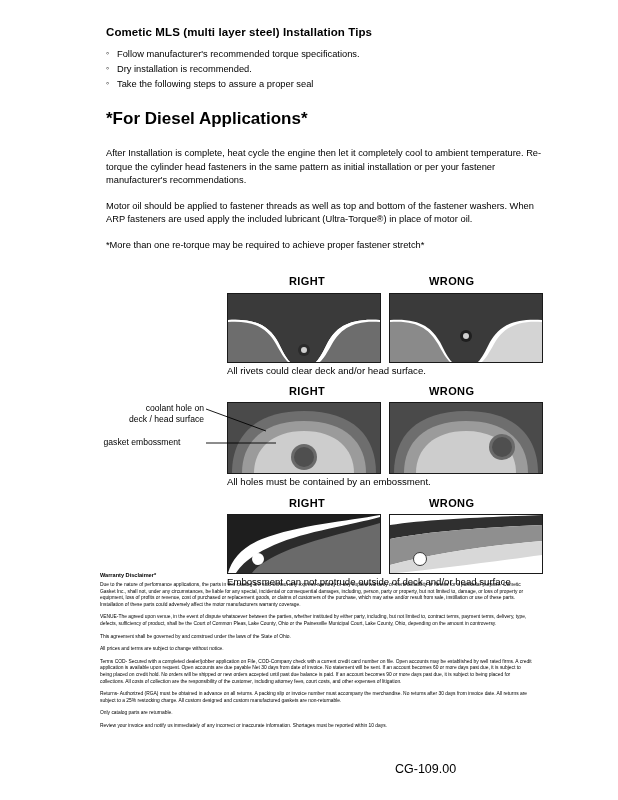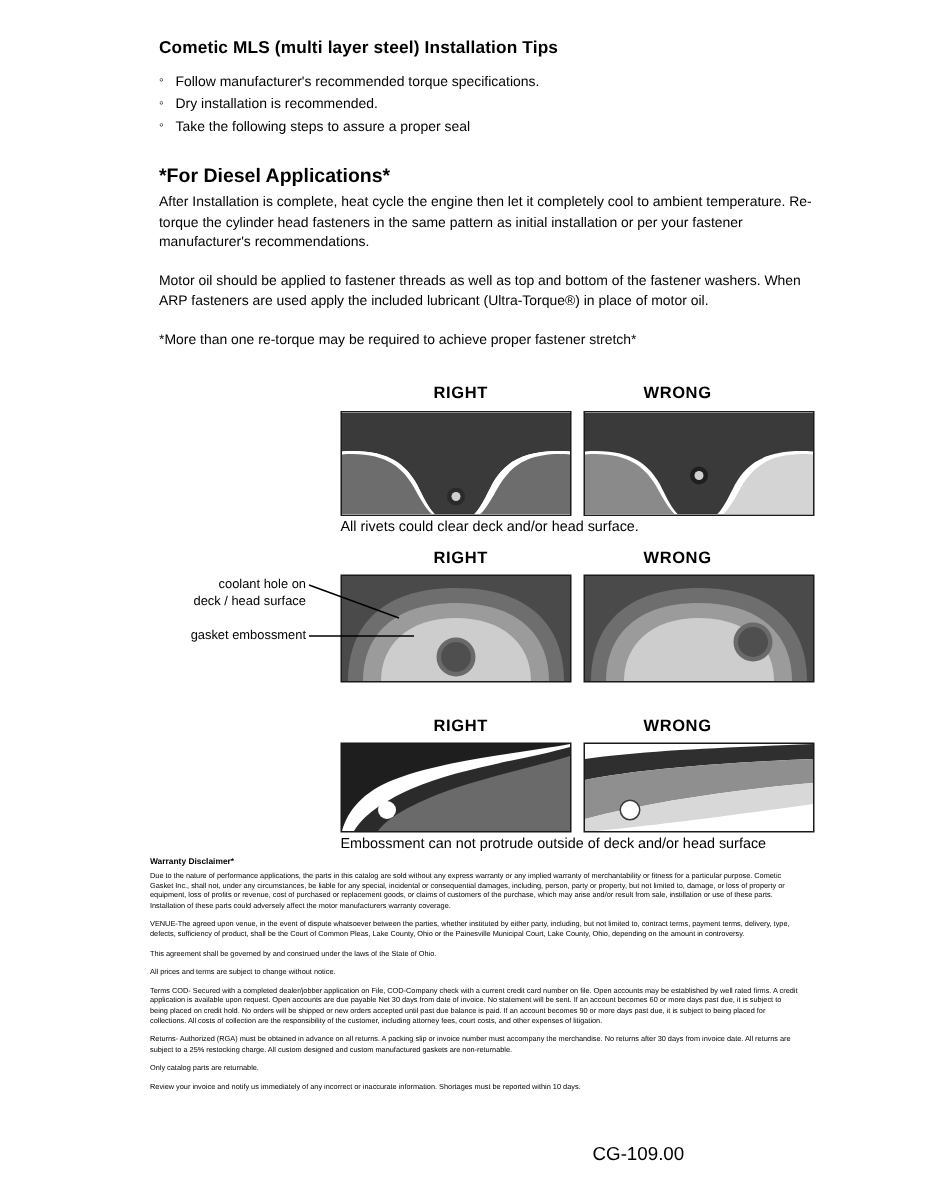--- a/index.html
+++ b/index.html
@@ -59,23 +59,23 @@
     padding-left: 12px;
   }
   .subbullets > li:before {
     content: "\2022";
     position: absolute;
     left: 2px;
     top: -1px;
     font-size: 8px;
   }
   h2.diesel {
-    font-size: 13px;
-    font-weight: bold;
-    margin: 18px 0 4px 62px;
+    font-size: 17px;
+    font-weight: bold;
+    margin: 18px 0 18px 62px;
   }
   p.para {
     font-size: 9.3px;
     line-height: 13.6px;
     margin: 0 0 12px 62px;
     max-width: 440px;
   }
   p.para.last {
     margin-bottom: 0;
   }
@@ -214,29 +214,30 @@
         <path d="M26,70 C26,46 44,28 76,28 C108,28 126,46 126,70 Z" fill="#cdcdcd"></path>
         <circle cx="112" cy="44" r="13" fill="#6a6a6a"></circle>
         <circle cx="112" cy="44" r="10" fill="#4f4f4f"></circle>
       </svg>
     </div>
 
     <div class="leader-lbl" style="left:36px; top:128px; width:124px;">
       <span>coolant hole on</span><br>
       <span>deck / head surface</span>
     </div>
-    <div class="leader-lbl" style="left:36px; top:162px; width:124px;">
+    <div class="leader-lbl" style="left:36px; top:162px; width:124px;text-align:center;">
       <span>gasket embossment</span>
     </div>
 
     <svg style="position:absolute; left:150px; top:124px;" width="110" height="70">
       <line x1="12" y1="10" x2="72" y2="32" stroke="#000" stroke-width="0.9"></line>
       <line x1="12" y1="44" x2="82" y2="44" stroke="#000" stroke-width="0.9"></line>
     </svg>
 
+    <div class="caption" style="left:183px; top:201px; width:340px;">All holes must be contained by an embossment.</div>
 
     <div class="lbl" style="left:245px; top:222px;">RIGHT</div>
     <div class="lbl" style="left:385px; top:222px;">WRONG</div>
 
     <div class="panel" style="left:183px; top:239px; width:152px; height:58px;">
       <svg width="152" height="58" viewBox="0 0 152 58">
         <rect x="0" y="0" width="152" height="58" fill="#ffffff"></rect>
         <path d="M0,0 H152 C120,6 70,10 34,24 C14,32 4,44 0,58 Z" fill="#1e1e1e"></path>
         <path d="M152,2 C124,10 78,16 46,30 C26,39 14,48 8,58 H152 Z" fill="#2b2b2b"></path>
         <path d="M152,8 C126,16 86,24 58,36 C40,44 30,50 24,58 H152 Z" fill="#6a6a6a"></path>

